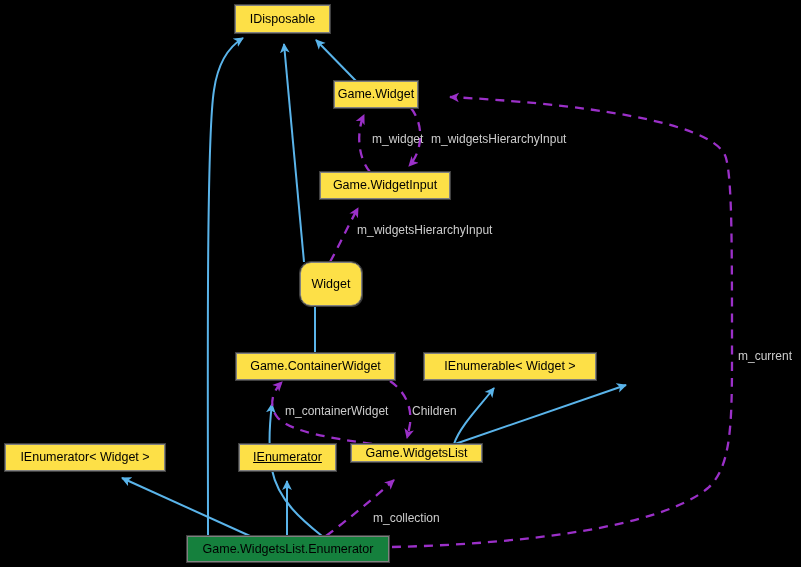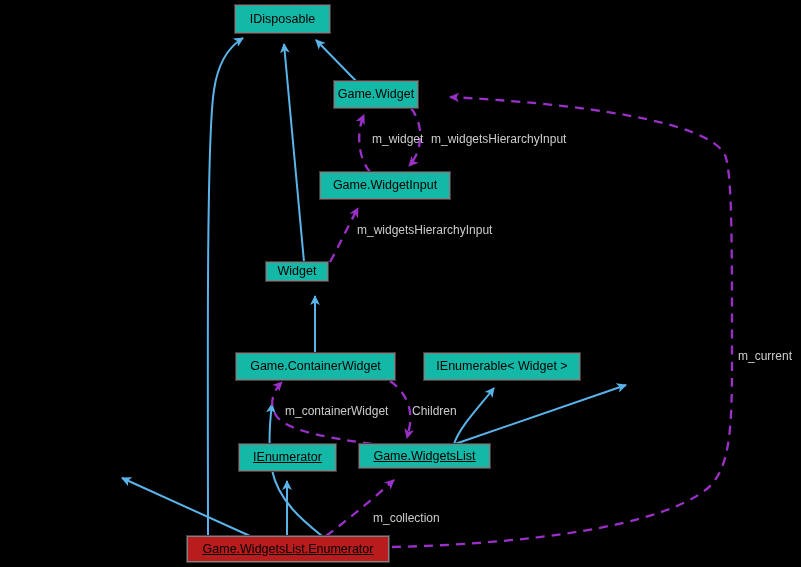--- a/index.html
+++ b/index.html
@@ -1,23 +1,23 @@
 <!DOCTYPE html>
 <html><head>
 <meta charset="utf-8">
 <style>
   html,body{margin:0;padding:0;background:#000;}
   #stage{position:relative;width:801px;height:567px;background:#000;overflow:hidden;
          font-family:"Liberation Sans", sans-serif;}
   svg.edges{position:absolute;left:0;top:0;width:801px;height:567px;}
-  .node{position:absolute;box-sizing:border-box;background:#14b8a6;border:1px solid #808080;
+  .node{position:absolute;box-sizing:border-box;background:#fde047;border:1px solid #808080;
         outline:1px solid #404040;display:flex;align-items:center;justify-content:center;
         color:#000000;font-size:12.5px;white-space:nowrap;line-height:1;
         box-shadow:1px 1px 0 #303030;}
-  .node.hl{background:#b91c1c;text-decoration:underline;}
+  .node.hl{background:#15803d;}
   .edge-label{position:absolute;color:#cccccc;font-size:12px;white-space:nowrap;line-height:1;}
 </style>
 </head>
 <body>
 
 <div id="stage">
 
   <svg class="edges" viewBox="0 0 801 567" xmlns="http://www.w3.org/2000/svg">
     <defs>
       <marker id="ah-blue" markerWidth="11" markerHeight="11" refX="9" refY="5.5" orient="auto" markerUnits="userSpaceOnUse">
@@ -57,39 +57,42 @@
   </div>
 
   <div class="node" style="left:334px;top:81px;width:84px;height:27px;">
     <span>Game.Widget</span>
   </div>
 
   <div class="node" style="left:320px;top:172px;width:130px;height:27px;">
     <span>Game.WidgetInput</span>
   </div>
 
-  <div class="node" style="left:266px;top:262px;width:62px;height:19px;">
+  <div class="node" style="left:300px;top:262px;width:62px;height:44px;border-radius:11px;">
     <span>Widget</span>
   </div>
 
   <div class="node" style="left:236px;top:353px;width:159px;height:27px;">
     <span>Game.ContainerWidget</span>
   </div>
 
-  <div class="node" style="left:424px;top:353px;width:156px;height:27px;">
+  <div class="node" style="left:424px;top:353px;width:172px;height:27px;">
     <span>IEnumerable&lt; Widget &gt;</span>
   </div>
 
 
+  <div class="node" style="left:5px;top:444px;width:160px;height:27px;">
+    <span>IEnumerator&lt; Widget &gt;</span>
+  </div>
 
   <div class="node" style="left:239px;top:444px;width:97px;height:27px;text-decoration:underline;">
     <span>IEnumerator</span>
   </div>
 
-  <div class="node" style="left:359px;top:444px;width:131px;height:24px;text-decoration:underline;">
+  <div class="node" style="left:351px;top:444px;width:131px;height:18px;">
     <span>Game.WidgetsList</span>
   </div>
 
   <div class="node hl" style="left:187px;top:536px;width:202px;height:26px;">
     <span>Game.WidgetsList.Enumerator</span>
   </div>
 
   <div class="edge-label" style="left:372px;top:133px;">m_widget</div>
   <div class="edge-label" style="left:431px;top:133px;">m_widgetsHierarchyInput</div>
   <div class="edge-label" style="left:357px;top:224px;">m_widgetsHierarchyInput</div>

